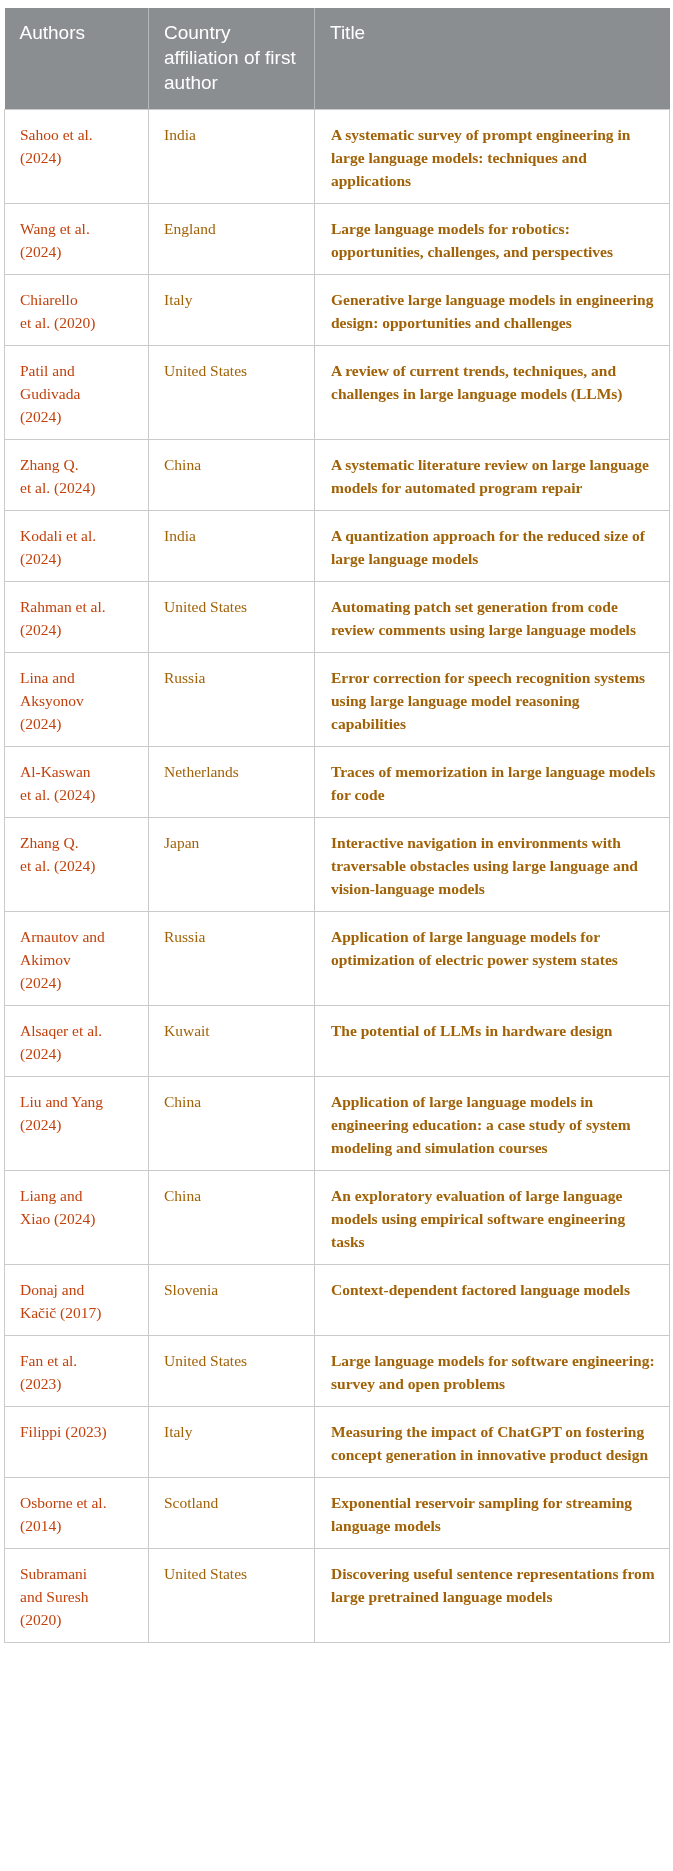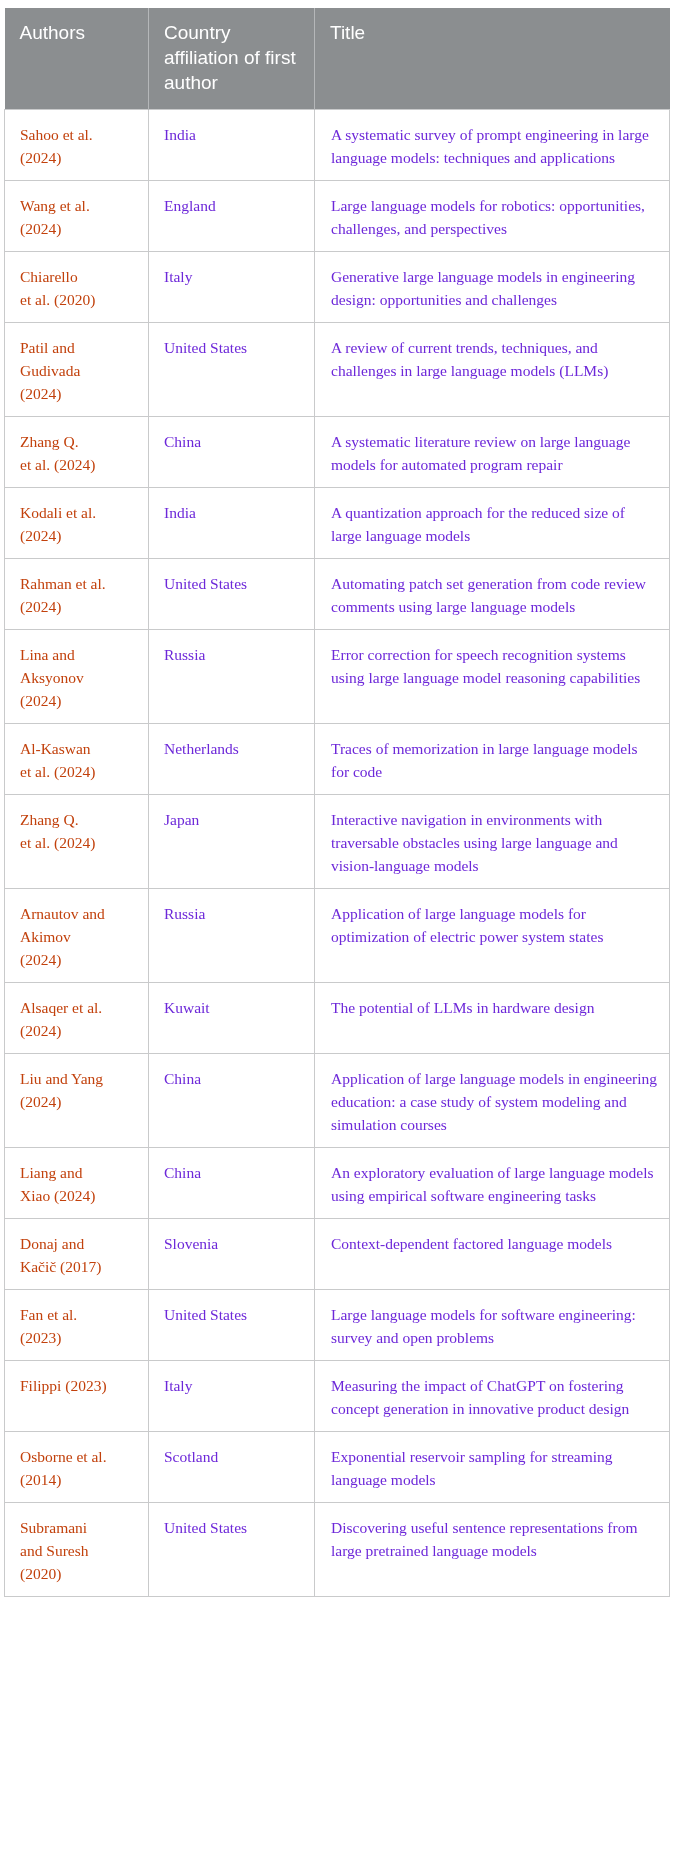--- a/index.html
+++ b/index.html
@@ -46,29 +46,29 @@
     vertical-align: top;
     font-size: 15.5px;
     line-height: 23px;
     color: #1f1f1f;
     padding: 13px 12px 11px 15px;
     border: 1px solid #c9cacb;
     border-bottom: none;
     background: #ffffff;
   }
   tbody tr:last-child td { border-bottom: 1px solid #c9cacb; }
-  tbody td.title-cell { padding-left: 16px; }
+  tbody td.title-cell { padding-left: 16px; font-weight: bold; }
 
   .author-link {
     color: #c2410c;
     white-space: pre-line;
     cursor: pointer;
   }
   .country-text, .title-text {
-    color: #6d28d9;
+    color: #a16207;
   }
 </style>
 </head>
 <body>
 
 <div class="table-wrap">
   <table class="ref-table">
     <colgroup>
       <col class="col-authors">
       <col class="col-country">

